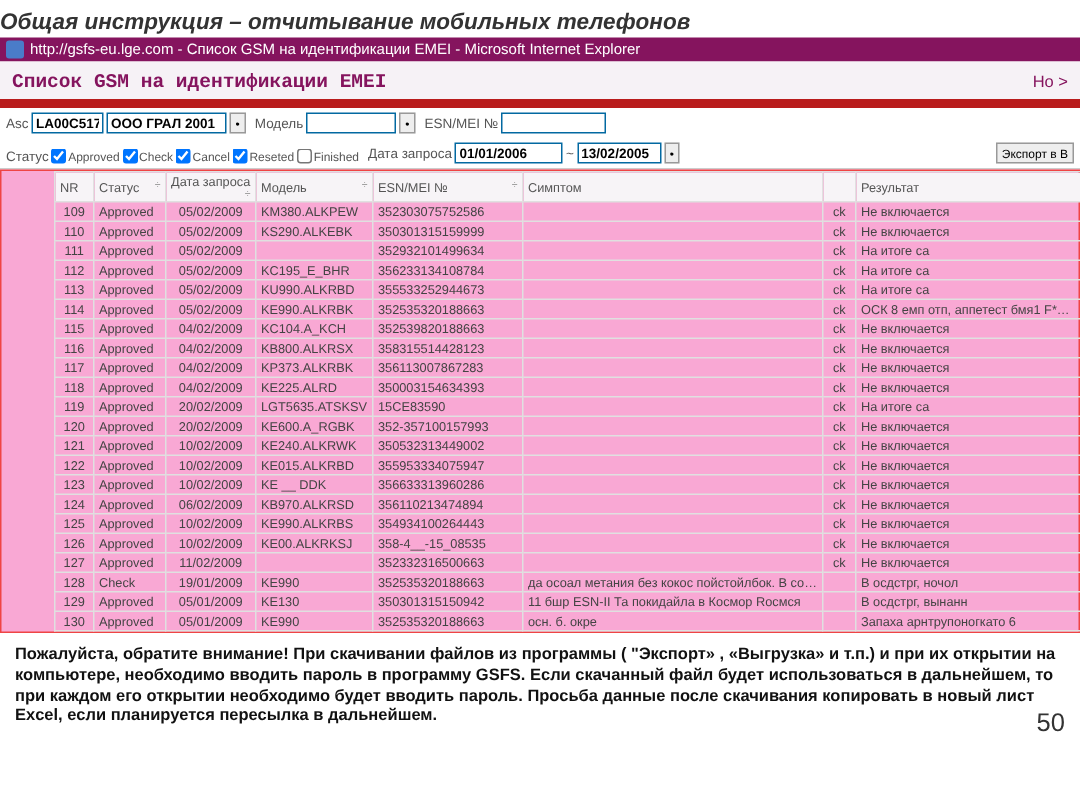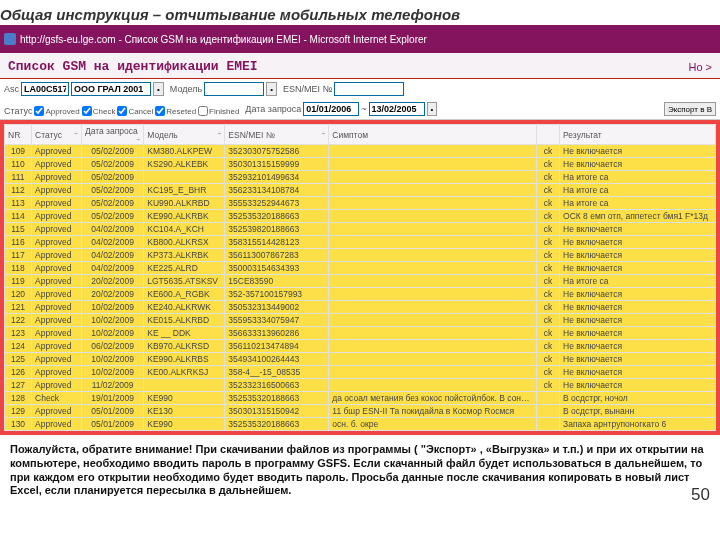--- a/index.html
+++ b/index.html
@@ -1,29 +1,29 @@
 <!DOCTYPE html>
 <html><head>
 <meta charset="utf-8">
 <style>
   * { box-sizing: border-box; }
   body { margin:0; font-family: Tahoma, Arial, sans-serif; font-size:9px; background:#fff; width:720px; }
   .slide-title { text-align:left; font-style:italic; font-weight:bold; color:#333; font-size:15px; padding:6px 0 2px; }
-  .ie-title { background:#85145e; color:#fff; display:flex; align-items:center; padding:1px 4px; font-size:10px; height:28px; }
+  .ie-title { background:#85145e; color:#fff; display:flex; align-items:center; padding:1px 4px; font-size:10px; height:16px; }
   .ie-title .ie-icon { width:12px; height:12px; background:#4a7cc9; border-radius:2px; margin-right:4px; }
-  .page-header { background:#f6f2f6; border-bottom:1px solid #b91c1c; padding:6px 8px 4px; display:flex; justify-content:space-between; align-items:center; }
+  .page-header { background:#f6f2f6; border-bottom:6px solid #b91c1c; padding:6px 8px 4px; display:flex; justify-content:space-between; align-items:center; }
   .page-header .title { color:#85145e; font-family:"Courier New", monospace; font-size:13px; font-weight:bold; }
   .page-header .help { color:#85145e; font-size:11px; }
   .filter-bar { background:#fff; border-bottom:1px solid #ccc; padding:3px 4px; display:flex; flex-wrap:wrap; gap:2px 6px; align-items:flex-end; font-size:9px; color:#555; }
   .filter-bar .grp { display:flex; align-items:center; gap:2px; }
   .filter-bar input[type=text] { font-size:9px; padding:0 2px; height:14px; border:1px solid #0369a1;font-weight:bold; }
   .filter-bar .btn-go, .filter-bar .btn-export { background:#eee; border:1px solid #999; font-size:8px; padding:0 3px; height:14px; cursor:pointer; }
   .filter-bar .chk { display:inline-flex; align-items:center; gap:1px; font-size:8px; }
   .filter-bar .chk input { width:10px; height:10px; margin:0; }
-  .table-wrap { border:4px solid #ef4444; background:#fde047; }
+  .table-wrap { border:1px solid #ef4444; background:#f9a8d4;padding-left:35px; }
   table { border-collapse:collapse; width:100%; table-layout:fixed; }
   th, td { border:1px solid #e0e0e0; padding:1px 3px; font-size:8.5px; color:#444; text-align:left; overflow:hidden; white-space:nowrap; text-overflow:ellipsis; height:13px; }
   th { background:#f7f4f7; font-weight:normal; color:#555; position:relative; }
   th .sort { float:right; font-size:7px; color:#888; }
   td.c { text-align:center; }
   .footer-note { font-size:11px; color:#111; padding:8px 10px 4px; line-height:1.25; }
   .footer-note b { font-weight:bold; }
   .page-num { display:inline; float:right; font-size:17px; color:#333; margin-left:8px; }
   .col-nr{width:26px}.col-st{width:48px}.col-dt{width:60px}.col-md{width:78px}.col-esn{width:100px}.col-sym{width:200px}.col-cb{width:22px}.col-res{width:150px}
 </style>
@@ -77,21 +77,21 @@
         <input type="checkbox" checked="" style="">
         <span>Reseted</span>
       </span>
     <span class="chk">
         <input type="checkbox" style="">
         <span>Finished</span>
       </span>
   </span>
   <span class="grp">
     <span>Дата запроса</span>
-    <input type="text" style="width: 56px;" value="01/01/2006">
+    <input type="text" style="width: 72px;" value="01/01/2006">
     <span>~</span>
     <input type="text" style="width: 56px;" value="13/02/2005">
     <button class="btn-go">•</button>
   </span>
   <span class="grp" style="margin-left:auto">
     <button class="btn-export">Экспорт в В</button>
   </span>
 </div>
 
 <div class="table-wrap">

